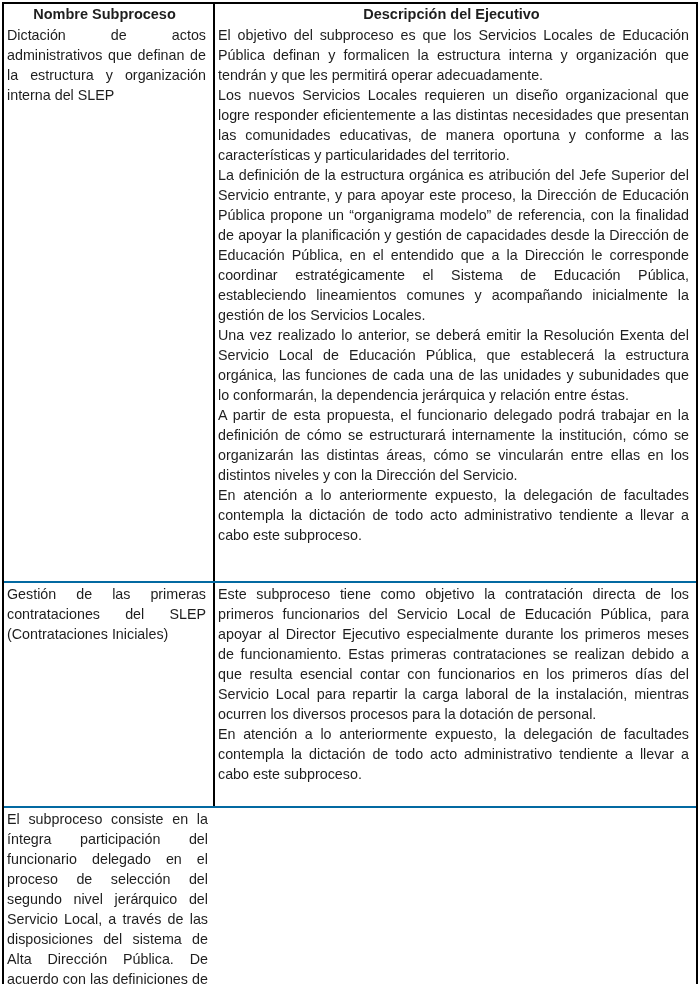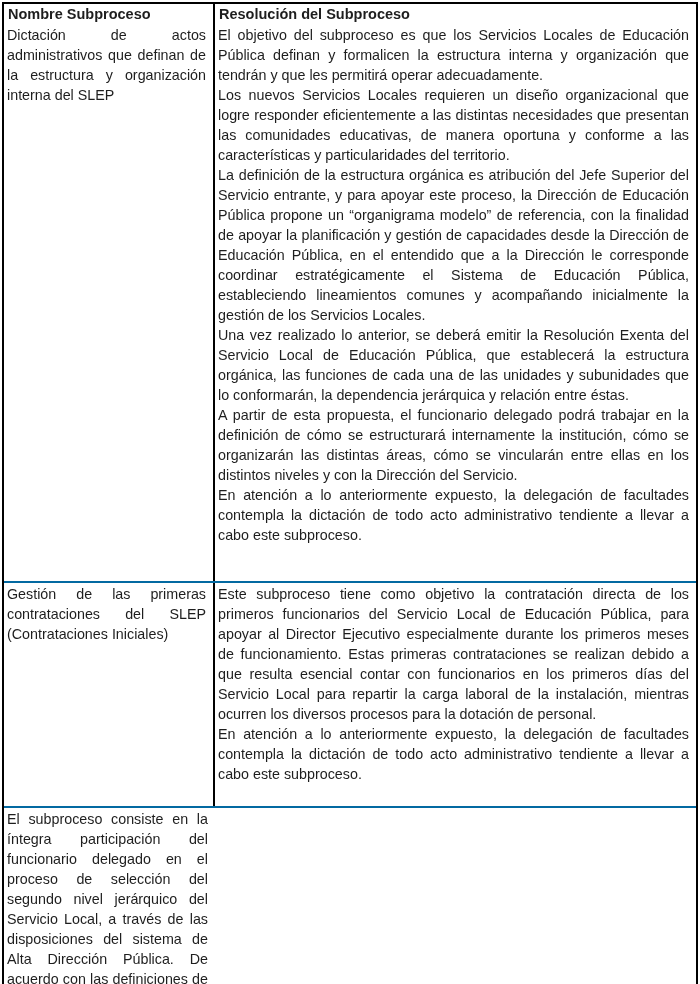--- a/index.html
+++ b/index.html
@@ -23,21 +23,21 @@
   }
   .t-row {
     display: grid;
     grid-template-columns: 211px 1fr;
   }
   .t-row + .t-row {
     border-top: 2px solid #0369a1;
   }
   .t-head-cell {
     font-weight: bold;
-    text-align: left;
+    text-align: center;
     font-size: 14.5px;
     line-height: 19px;
     padding: 1px 12px 0 4px;
   }
   .t-cell {
     font-size: 14.3px;
     line-height: 20px;
     padding: 1px 7px 2px 3px;
     text-align: justify;
   }
@@ -52,21 +52,21 @@
   .t-body .t-row:nth-child(2) .t-cell { min-height: 223px; }
   .t-body .t-row:nth-child(3) .t-cell { min-height: 174px; }
 </style>
 </head>
 <body>
 
 <div class="page">
   <div class="doc-table">
     <div class="t-row">
       <div class="t-head-cell t-cell-left">Nombre Subproceso</div>
-      <div class="t-head-cell">Resolución del Subproceso</div>
+      <div class="t-head-cell">Descripción del Ejecutivo</div>
     </div>
     <div class="t-body">
         <div class="t-row">
           <div class="t-cell t-cell-left">
             <p>Dictación de actos administrativos que definan de la estructura y organización interna del SLEP</p>
           </div>
           <div class="t-cell">
             <p>El objetivo del subproceso es que los Servicios Locales de Educación Pública definan y formalicen la estructura interna y organización que tendrán y que les permitirá operar adecuadamente.</p>
             <p>Los nuevos Servicios Locales requieren un diseño organizacional que logre responder eficientemente a las distintas necesidades que presentan las comunidades educativas, de manera oportuna y conforme a las características y particularidades del territorio.</p>
             <p>La definición de la estructura orgánica es atribución del Jefe Superior del Servicio entrante, y para apoyar este proceso, la Dirección de Educación Pública propone un “organigrama modelo” de referencia, con la finalidad de apoyar la planificación y gestión de capacidades desde la Dirección de Educación Pública, en el entendido que a la Dirección le corresponde coordinar estratégicamente el Sistema de Educación Pública, estableciendo lineamientos comunes y acompañando inicialmente la gestión de los Servicios Locales.</p>

